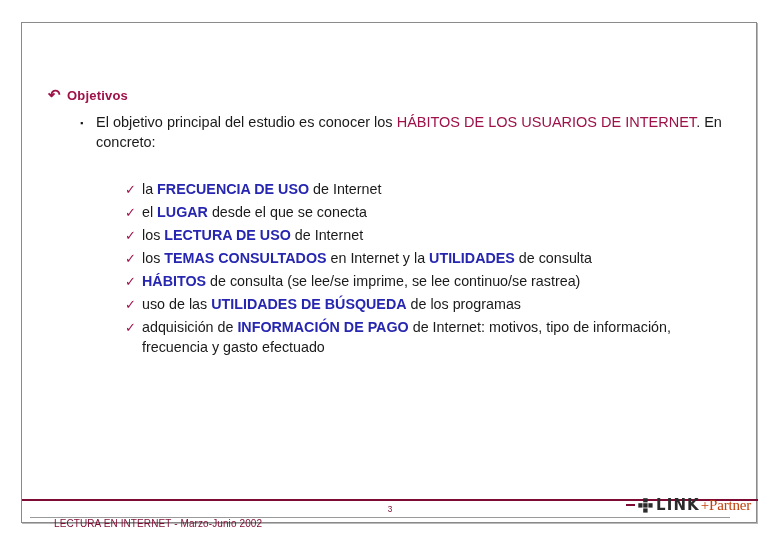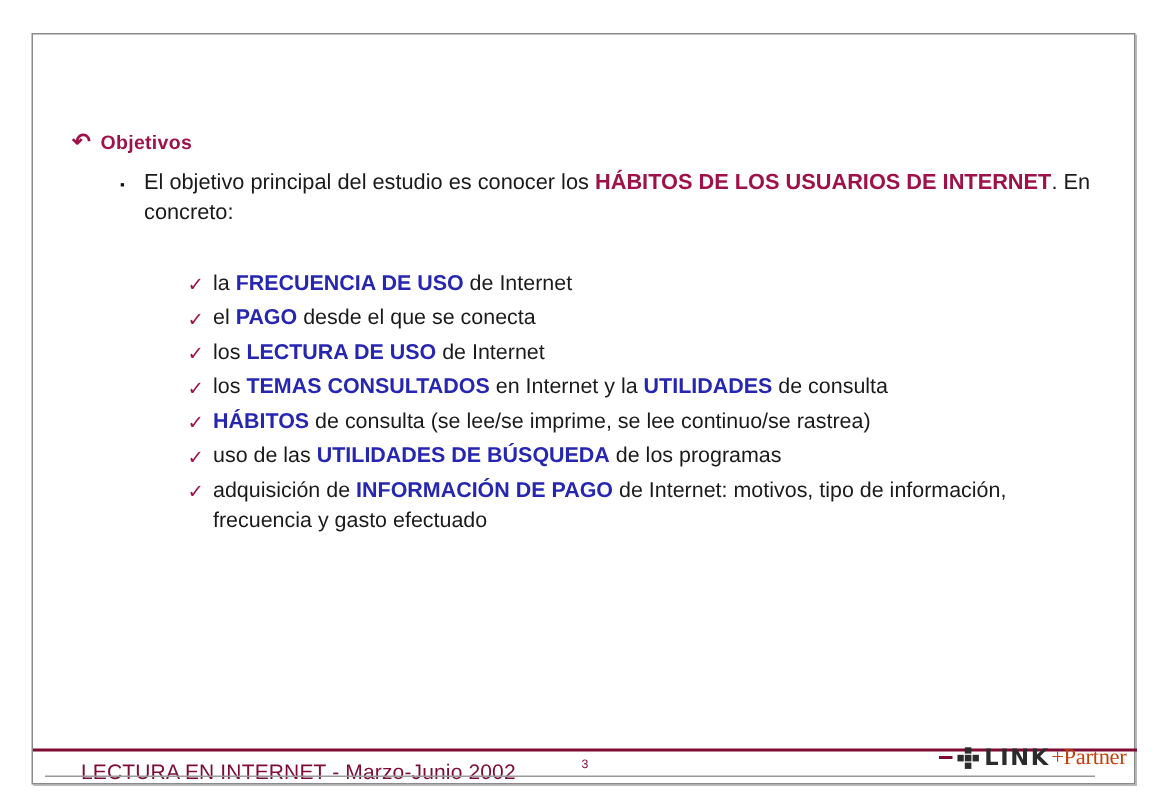--- a/index.html
+++ b/index.html
@@ -103,21 +103,21 @@
   .l3-text {
     font-size: 14.3px;
     color: #1a1a1a;
     line-height: 19.5px;
     width: 596px;
   }
 
   
   .em-maroon {
     color: #9e1149;
-    font-weight: bold;
+    font-weight: normal;
   }
   .em-blue {
     color: #2626b0;
     font-weight: bold;
     text-align: center;
   }
 
   
   .footer-rule {
     position: absolute;
@@ -130,22 +130,22 @@
   .footer-band {
     position: absolute;
     left: 0px;
     top: 478px;
     width: 736px;
     height: 23px;
   }
   .footer-left {
     position: absolute;
     left: 8px;
-    top: 5px;
-    font-size: 14px;
+    top: 17px;
+    font-size: 10px;
     color: #7d0b33;
     letter-spacing: 0.1px;
     white-space: nowrap;
     padding-left: 24px;
   }
   .footer-page {
     position: absolute;
     left: 0px;
     top: 4px;
     width: 736px;
@@ -218,21 +218,21 @@
       <span class="l2-text"><span>El objetivo principal del estudio es conocer los </span><span class="em-maroon">HÁBITOS DE LOS USUARIOS DE INTERNET</span><span>. En concreto:</span></span>
     </div>
 
     <div class="l3-list">
         <div class="l3-item">
           <span class="l3-check">✓</span>
           <span class="l3-text"><span>la </span><span class="em-blue">FRECUENCIA DE USO</span><span> de Internet</span></span>
         </div>
         <div class="l3-item">
           <span class="l3-check">✓</span>
-          <span class="l3-text"><span>el </span><span class="em-blue">PAGO</span><span> desde el que se conecta</span></span>
+          <span class="l3-text"><span>el </span><span class="em-blue">LUGAR</span><span> desde el que se conecta</span></span>
         </div>
         <div class="l3-item">
           <span class="l3-check">✓</span>
           <span class="l3-text"><span>los </span><span class="em-blue">LECTURA DE USO</span><span> de Internet</span></span>
         </div>
         <div class="l3-item">
           <span class="l3-check">✓</span>
           <span class="l3-text"><span>los </span><span class="em-blue">TEMAS CONSULTADOS</span><span> en Internet y la </span><span class="em-blue">UTILIDADES</span><span> de consulta</span></span>
         </div>
         <div class="l3-item">

